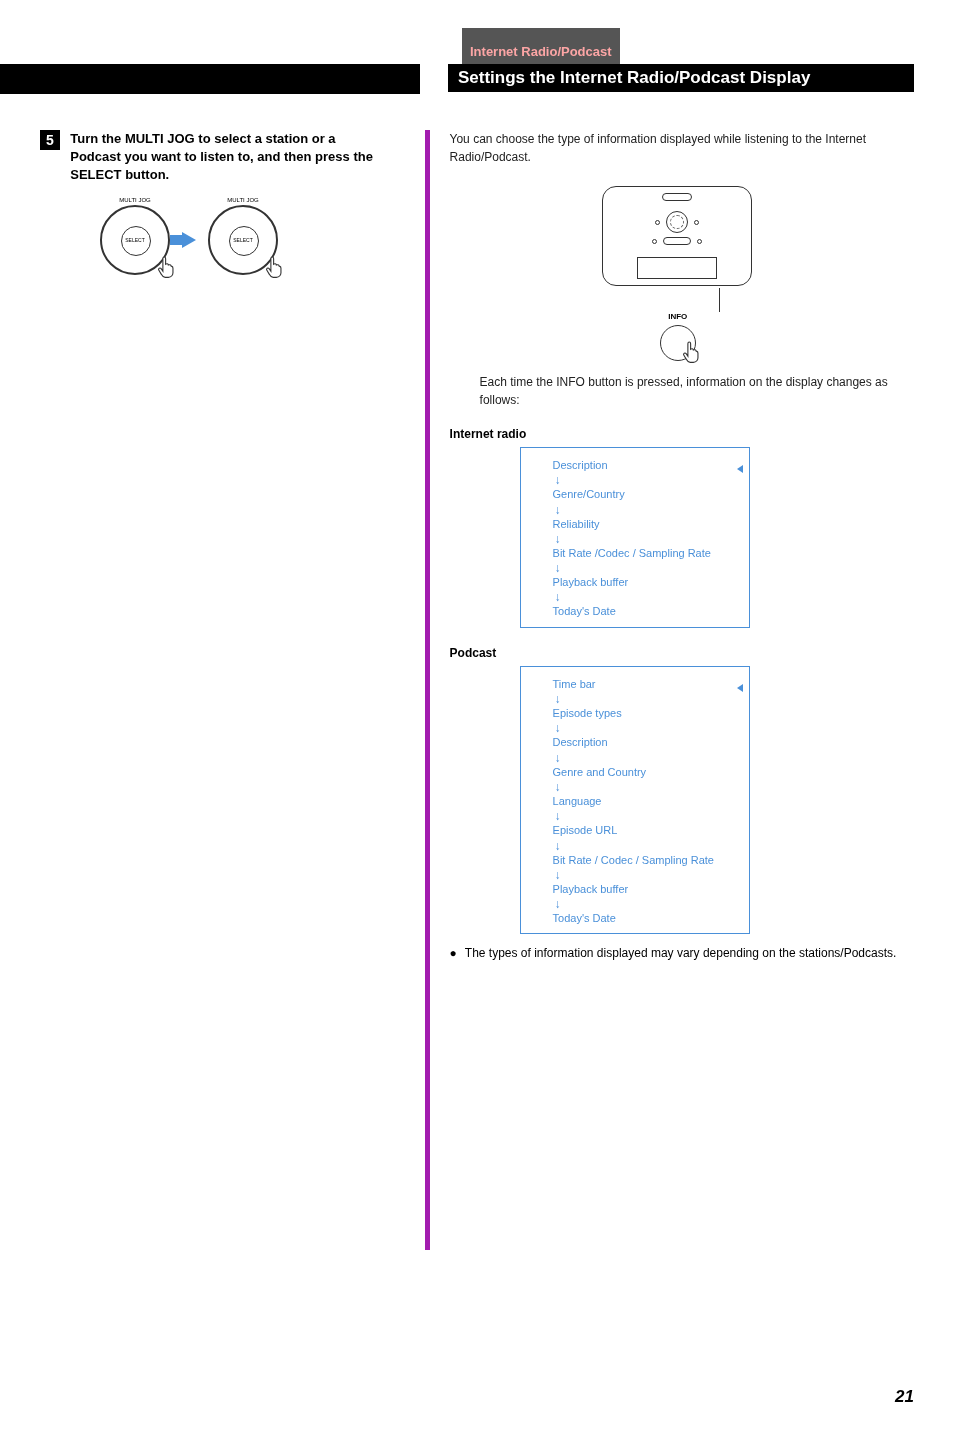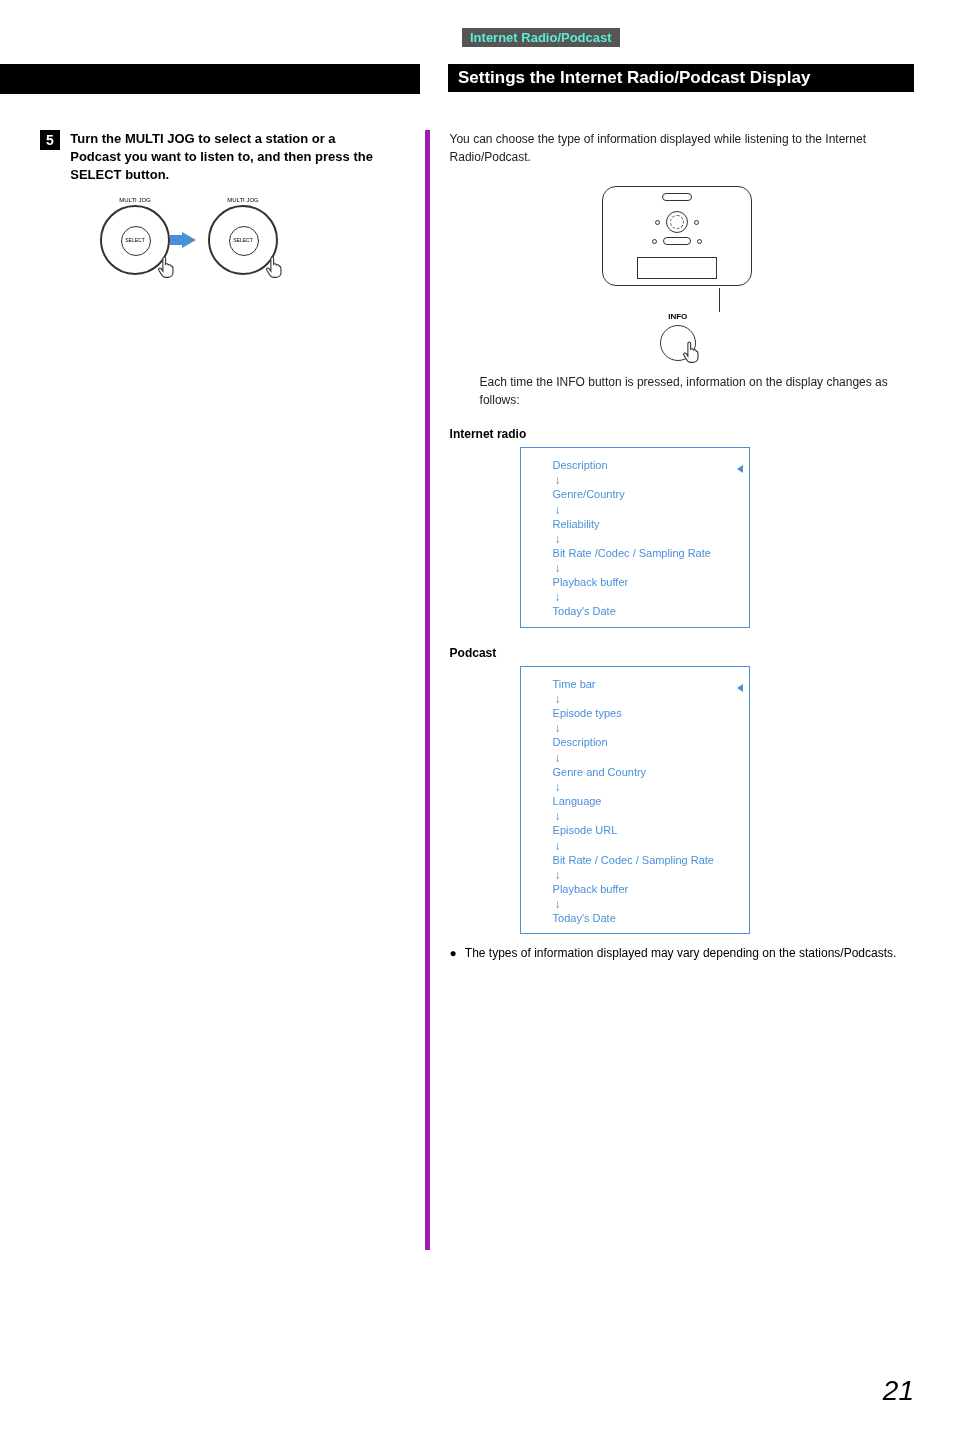--- a/index.html
+++ b/index.html
@@ -9,23 +9,23 @@
     height: 1431px;
     background: #fff;
     color: #000;
     position: relative;
   }
   .page {
     padding: 20px 40px 40px 40px;
   }
   .section-label {
     background: #555;
-    color: #5eead4;
-    font-weight: bold;
-    padding: 2px 8px;
+    color: #fca5a5;
+    font-weight: bold;
+    padding: 16px 8px;
     font-size: 13px;
     display: inline-block;
     margin-bottom: 4px;
   }
   .black-bar-left {
     position: absolute;
     top: 64px;
     left: 0;
     width: 420px;
     height: 30px;
@@ -157,22 +157,22 @@
     width: 160px;
     height: 1px;
     background: transparent;
   }
   .bullet-row { display: flex; font-size: 12px; line-height: 1.5; margin-top: 10px; }
   .bullet-dot { margin-right: 8px; }
   .page-num {
     position: absolute;
     bottom: 24px;
     right: 40px;
-    font-size: 28px;
-    font-weight: normal;
+    font-size: 17px;
+    font-weight: bold;
     font-style: italic;
   }
   .device-diagram {
     margin: 20px auto 6px auto;
     width: 160px;
   }
   .device-outline {
     border: 1.5px solid #333;
     border-radius: 14px;
     width: 150px;

